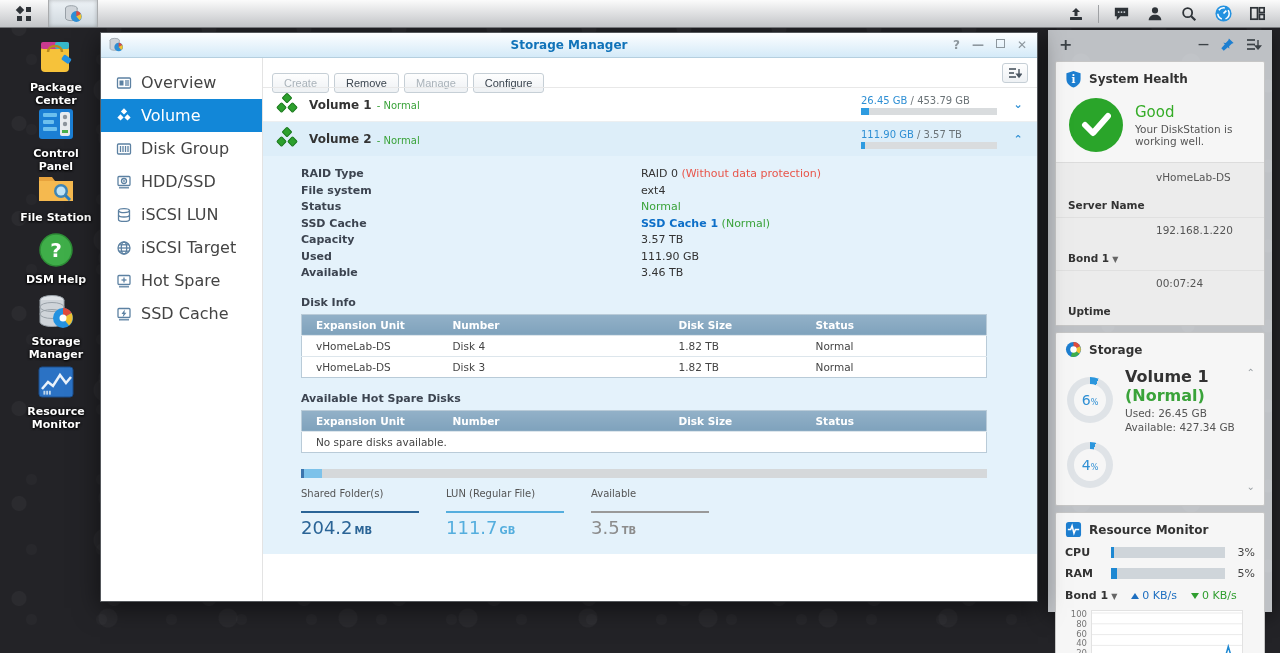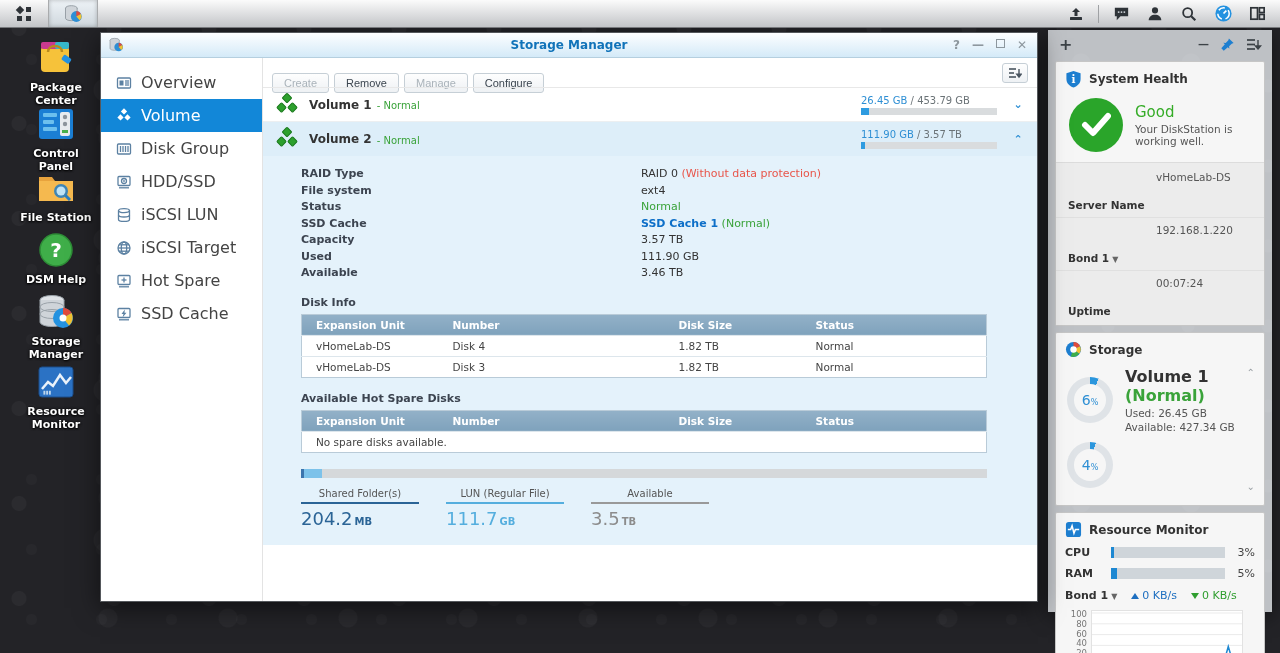--- a/index.html
+++ b/index.html
@@ -92,21 +92,21 @@
     text-align:left; padding:4px 0 4px 14px; }
   table.dtab td { font-size:10.5px; color:#444; padding:4px 0 4px 14px; border-top:1px solid #dde6ec; }
   .c1{width:20%} .c2{width:33%} .c3{width:20%} .c4{width:27%}
 
   .usage-wrap { margin-top:16px; }
   .usage-bar { height:9px; background:#d5d8da; display:flex; }
   .seg1 { background:#3b74ad; height:9px; }
   .seg2 { background:#7cc2ea; height:9px; }
   .stats { display:flex; margin-top:10px; }
   .stat { width:118px; margin-right:27px; }
-  .stat .slab { font-size:10px; color:#555; padding-bottom:3px; border-bottom:2px solid #999; white-space:nowrap;text-align:center; }
+  .stat .slab { font-size:10px; color:#555; padding-bottom:12px; border-bottom:2px solid #999; white-space:nowrap; }
   .stat .sval { font-size:18px; margin-top:4px; color:#8c8c8c; }
   .stat .sunit { font-size:10px; font-weight:bold; margin-left:2px; }
   .stat.dark .slab { border-color:#2a6496; } .stat.dark .sval { color:#2a6496; }
   .stat.light .slab { border-color:#54aede; } .stat.light .sval { color:#54aede; }
 
   
   .panel { position:absolute; left:1048px; top:30px; width:224px; height:582px;
     background:rgba(200,203,207,0.94);
     background-image:radial-gradient(circle at 30% 30%, rgba(255,255,255,0.05) 0 9px, transparent 10px),
       radial-gradient(circle at 75% 70%, rgba(255,255,255,0.05) 0 6px, transparent 7px);

